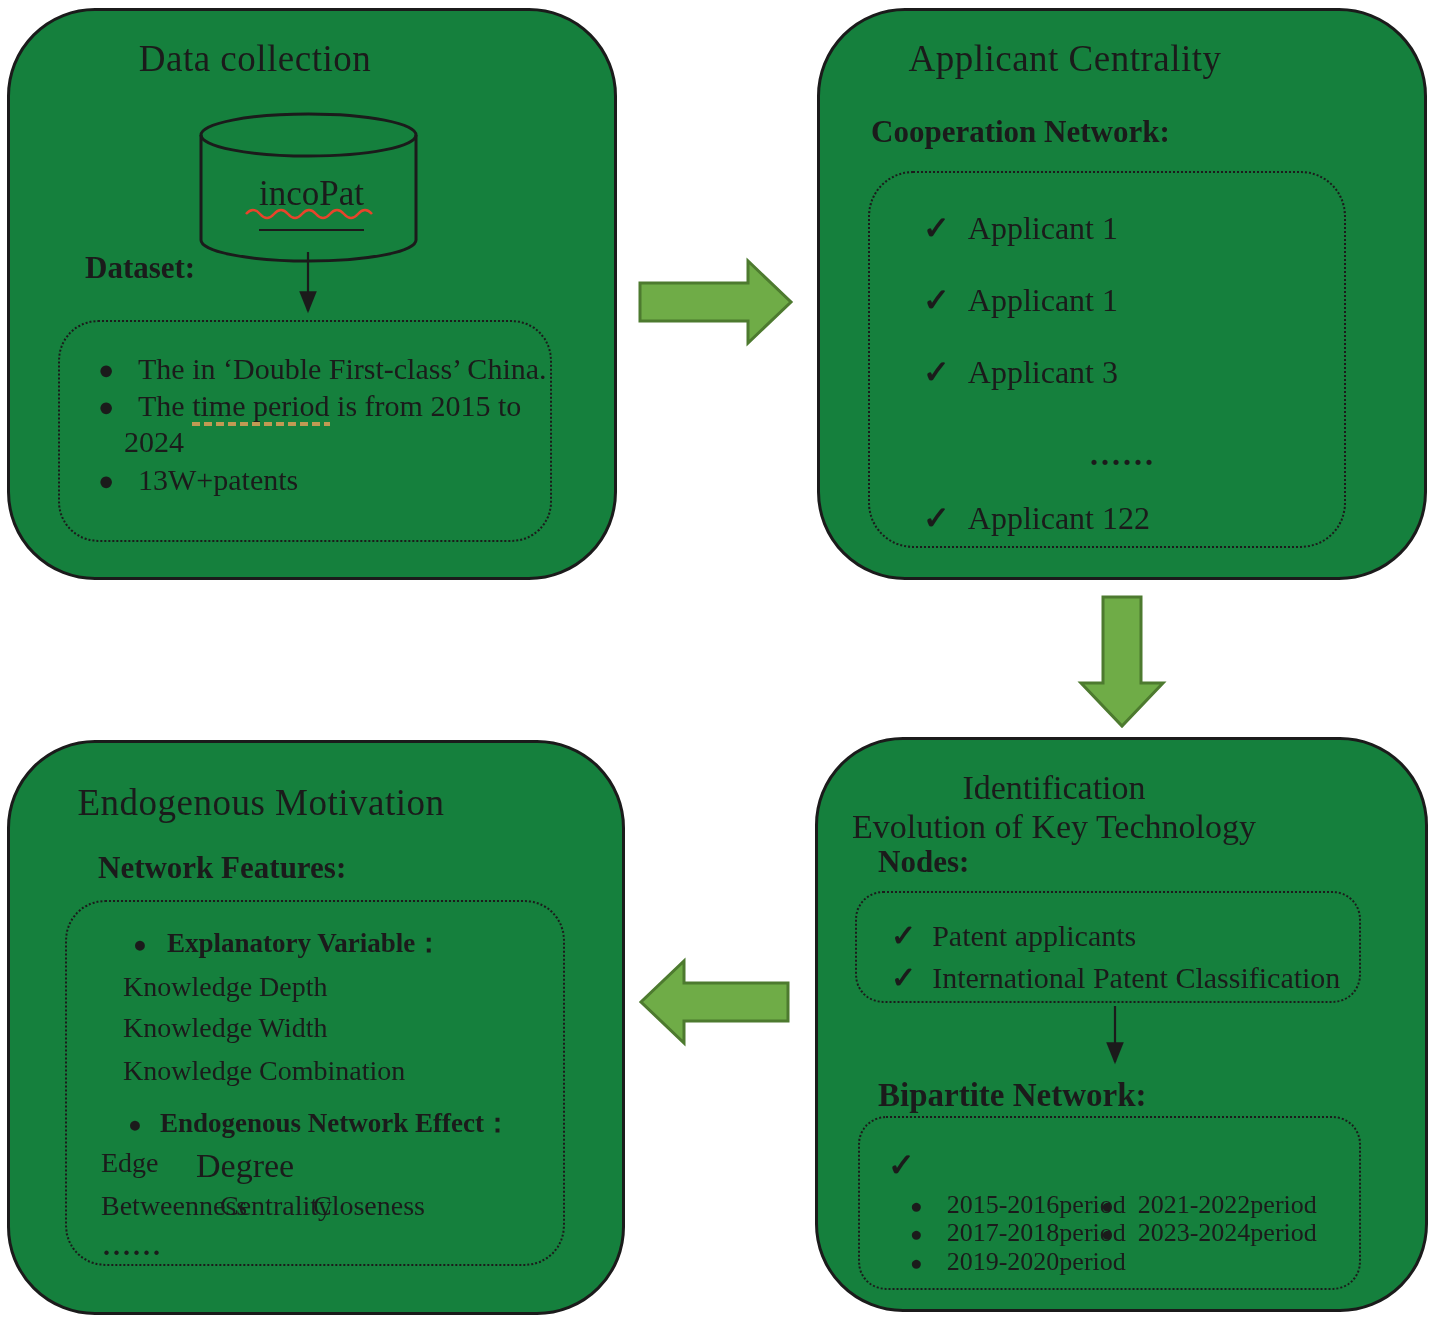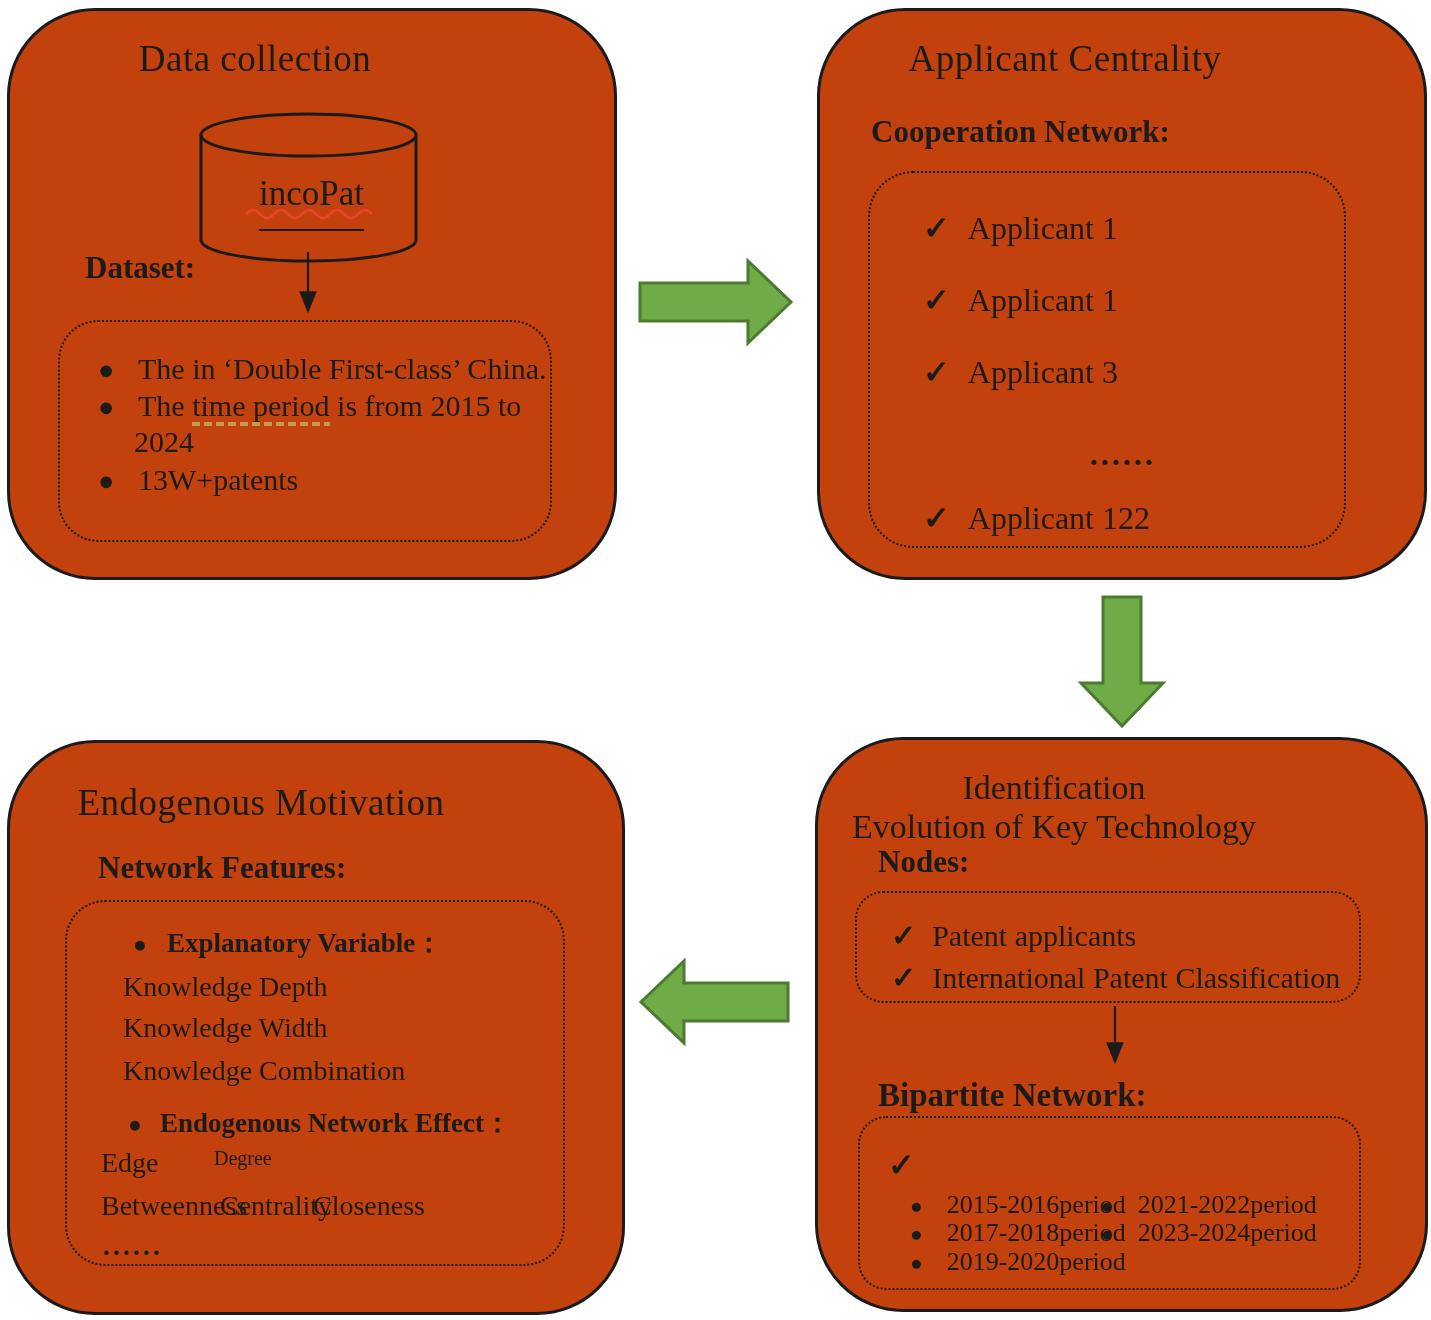--- a/index.html
+++ b/index.html
@@ -1,19 +1,19 @@
 <!DOCTYPE html>
 <html style="--ink: #1b1b1b; --arrow_fill: #6FAC47; --arrow_stroke: #4D7A2F; --wavy: #E8442B; --dashed: #C19A53;"><head>
 <meta charset="utf-8">
 <style>
   html,body{margin:0;padding:0;background:#ffffff;}
   body{font-family:"Liberation Serif","DejaVu Serif",serif;color:var(--ink,#1b1b1b);}
   #canvas{position:relative;width:1431px;height:1320px;background:#fff;overflow:hidden;}
 
-  .panel{position:absolute;border:3px solid var(--ink);border-radius:88px;background:#c2410c;box-sizing:border-box;}
+  .panel{position:absolute;border:3px solid var(--ink);border-radius:88px;background:#15803d;box-sizing:border-box;}
   .dotted{position:absolute;border:2px dotted var(--ink);box-sizing:border-box;}
 
   .abs{position:absolute;}
   .title{position:absolute;text-align:center;font-size:37px;letter-spacing:.5px;}
   .title2{position:absolute;text-align:center;font-size:34px;line-height:39px;}
   .seclabel{position:absolute;font-weight:bold;font-size:31px;}
   .listtext{font-size:30px;white-space:nowrap;}
 
   .chkrow{position:absolute;display:flex;align-items:baseline;white-space:nowrap;}
   .chk{font-weight:bold;}
@@ -57,21 +57,21 @@
     <div class="dotted" style="left:48px;top:309px;width:494px;height:222px;border-radius:40px;"></div>
 
     <div class="p1row" style="left:88px;top:341px;">
       <span class="bul">●</span>
       <span>The in ‘Double First-class’ China.</span>
     </div>
     <div class="p1row" style="left:88px;top:378px;">
       <span class="bul">●</span>
       <span><span>The </span><span class="grammar-underline">time period</span><span> is from 2015 to</span></span>
     </div>
-    <div class="p1row" style="left:124px;top:414px;">
+    <div class="p1row" style="left:114px;top:414px;">
       <span>2024</span>
     </div>
     <div class="p1row" style="left:88px;top:452px;">
       <span class="bul">●</span>
       <span>13W+patents</span>
     </div>
   </div>
 
   <div class="panel" style="left:817px;top:8px;width:610px;height:572px;">
     <div class="title" style="left:0;top:26px;width:490px;">Applicant Centrality</div>
@@ -161,21 +161,21 @@
     </div>
     <div class="abs" style="left:113px;top:228px;font-size:28px;">Knowledge Depth</div>
     <div class="abs" style="left:113px;top:269px;font-size:28px;">Knowledge  Width</div>
     <div class="abs" style="left:113px;top:312px;font-size:28px;">Knowledge Combination</div>
 
     <div class="bulrow" style="left:118px;top:362px;gap:18px;font-size:27px;font-weight:bold;">
       <span class="bul" style="font-size:23px;">●</span>
       <span>Endogenous Network Effect：</span>
     </div>
     <div class="abs" style="left:91px;top:404px;font-size:28px;">Edge</div>
-    <div class="abs" style="left:204px;top:404px;font-size:20px;">Degree</div>
+    <div class="abs" style="left:186px;top:404px;font-size:34px;">Degree</div>
     <div class="abs" style="left:91px;top:447px;font-size:28px;">Betweenness</div>
     <div class="abs" style="left:210px;top:447px;font-size:28px;">Centrality</div>
     <div class="abs" style="left:303px;top:447px;font-size:28px;">Closeness</div>
     <div class="abs dots" style="left:93px;top:487px;font-size:28px;">......</div>
   </div>
 
   <svg class="overlay" viewBox="0 0 1431 1320" xmlns="http://www.w3.org/2000/svg">
     <defs>
       <marker id="ah" markerWidth="12" markerHeight="10" refX="9" refY="4" orient="auto" markerUnits="strokeWidth">
         <path d="M0,0 L10,4 L0,8 Z" fill="#1b1b1b"></path>

